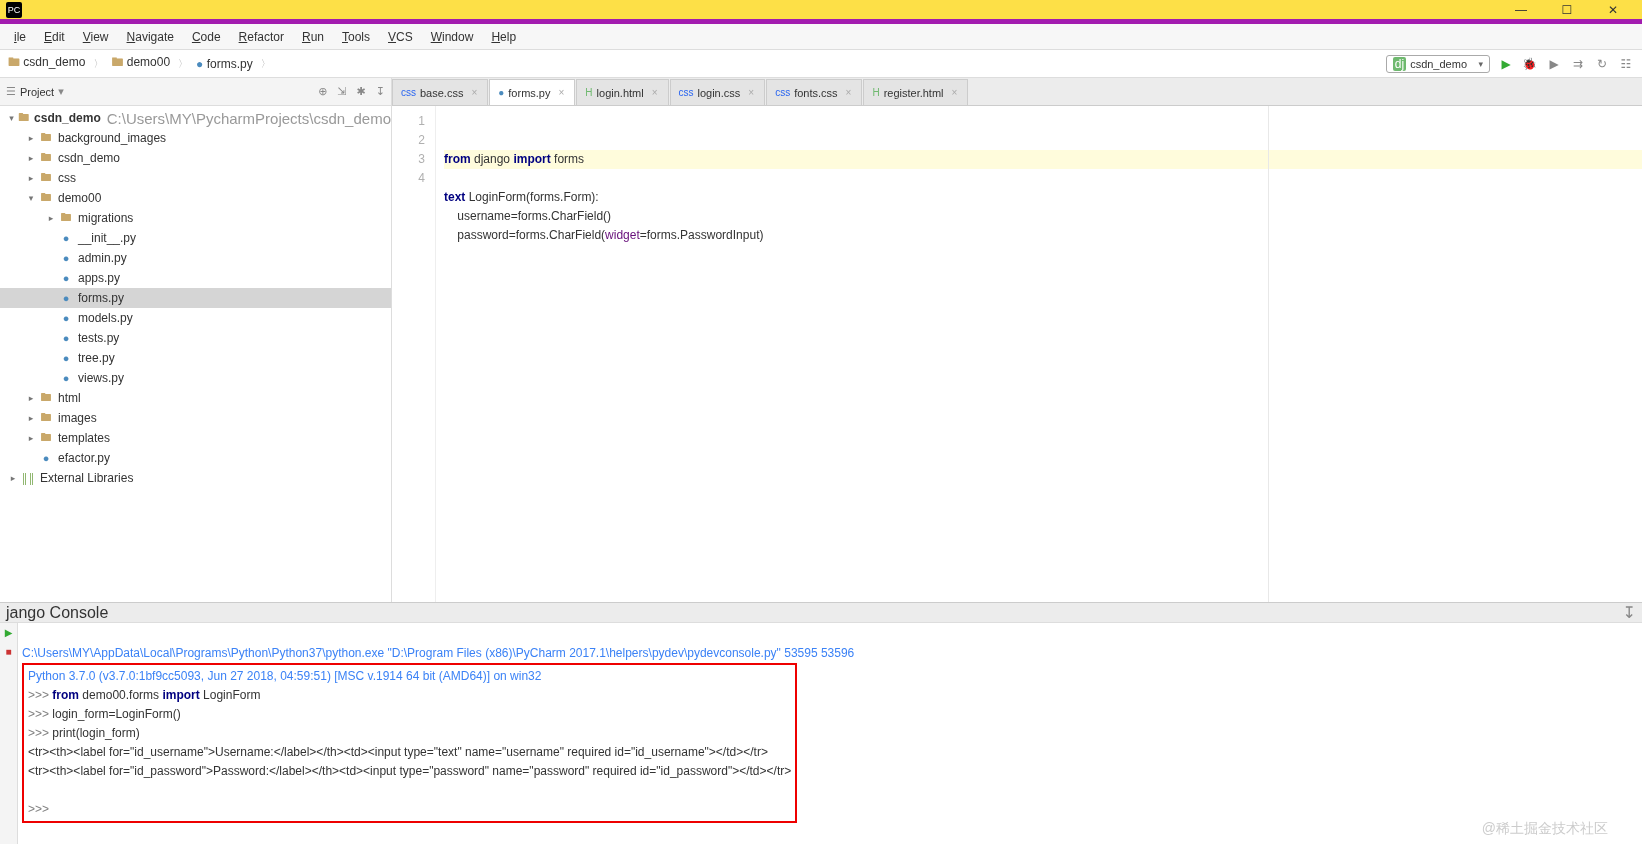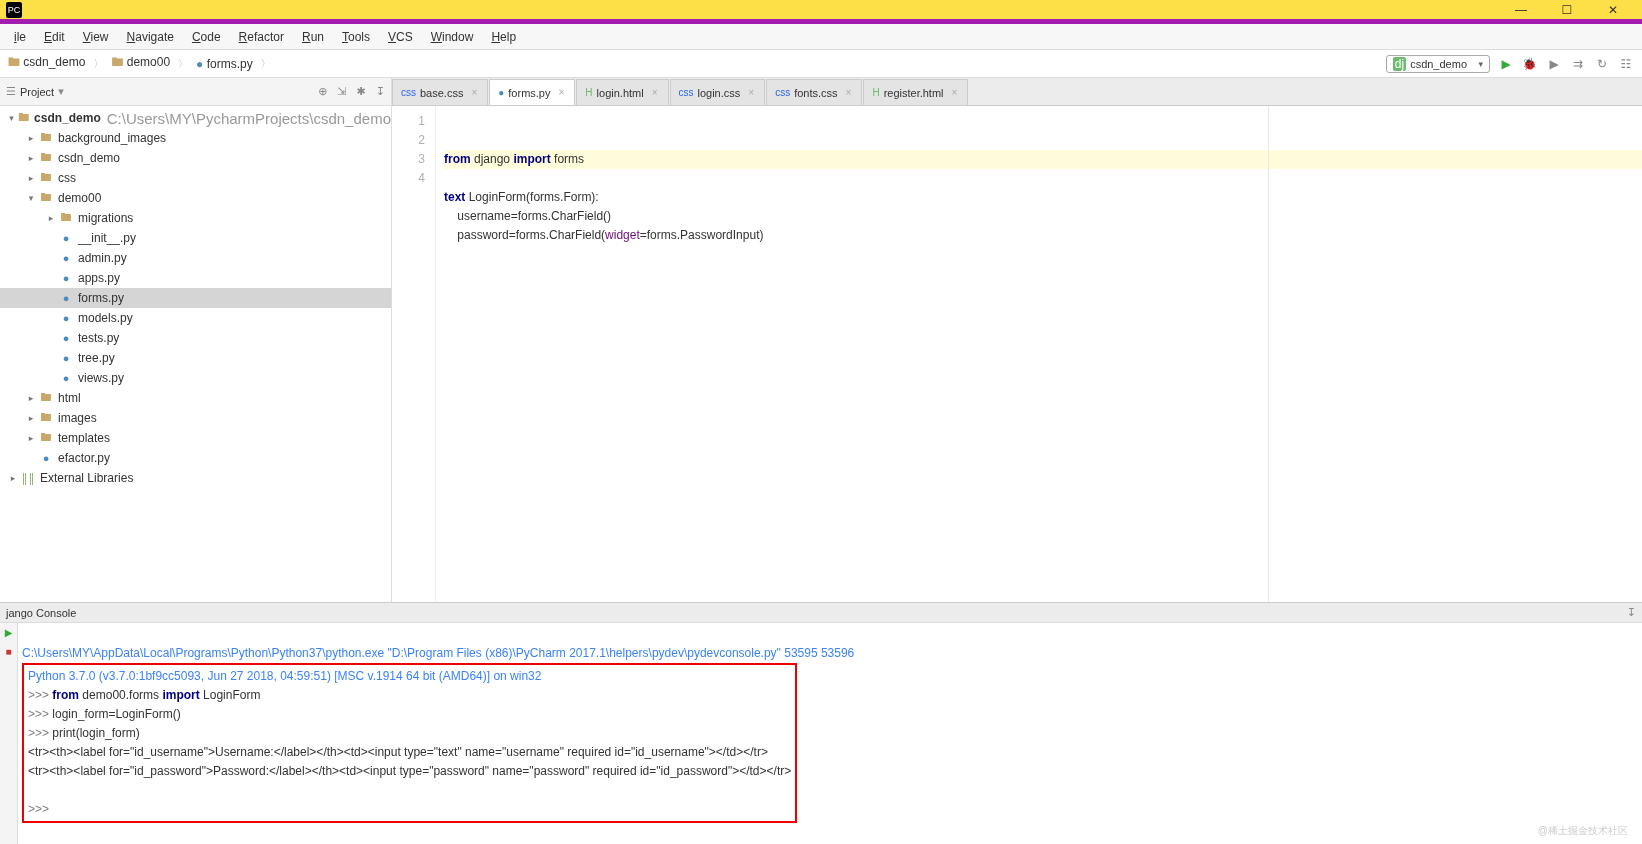--- a/index.html
+++ b/index.html
@@ -67,32 +67,32 @@
 .gutter div { height: 19px; line-height: 19px; }
 .code { flex: 1; font-family: "Consolas", monospace; font-size: 12px; padding: 6px 0 0 8px; line-height: 19px; white-space: pre; position: relative; }
 .code .c-line { height: 19px; }
 .code .hl-yellow { background: #fffcdc; display: block; }
 .kw { color: #000080; font-weight: bold; }
 .nm { color: #660e7a; }
 .code .right-margin { position: absolute; left: 832px; top: 0; bottom: 0; width: 1px; background: #e8e8e8; }
 
 
 .console-wrap { border-top: 1px solid #ccc; background: #fff; display: flex; flex-direction: column; }
-.console-title { height: 20px; background: #ececec; border-bottom: 1px solid #ddd; padding: 0 6px; display: flex; align-items: center; font-size: 11px; }
+.console-title { height: 20px; background: #ececec; border-bottom: 1px solid #ddd; padding: 0 6px; display: flex; align-items: center; font-size: 16px; }
 .console-title .tools { margin-left: auto; color: #888; }
 .console-body { display: flex; }
 .console-lft { width: 18px; background: #f4f4f4; border-right: 1px solid #ddd; display: flex; flex-direction: column; align-items: center; gap: 8px; padding-top: 4px; }
 .console-lft span { font-size: 10px; color: #3a3; }
 .console-lft span.red { color: #c33; }
 .console-out { flex: 1; font-family: "Consolas", monospace; font-size: 12px; line-height: 19px; padding: 2px 4px; white-space: pre; position: relative; }
 .redbox { border: 2px solid #e00; padding: 2px 4px; display: inline-block; }
 .c-gray { color: #3b82f6; }
 .c-kw { color: #000080; font-weight: bold; }
 .c-pr { color: #808080; }
-.watermark { position: absolute; right: 14px; bottom: 6px; color: #ccc; font-size: 10px; font-family: sans-serif; }
+.watermark { position: absolute; right: 34px; bottom: 6px; color: #ccc; font-size: 14px; font-family: sans-serif; }
 </style>
 </head>
 <body>
 
 <div class="titlebar">
   <span class="logo">PC</span>
   <div class="winbtns">
     <span class="winbtn">—</span>
     <span class="winbtn">☐</span>
     <span class="winbtn">✕</span>

